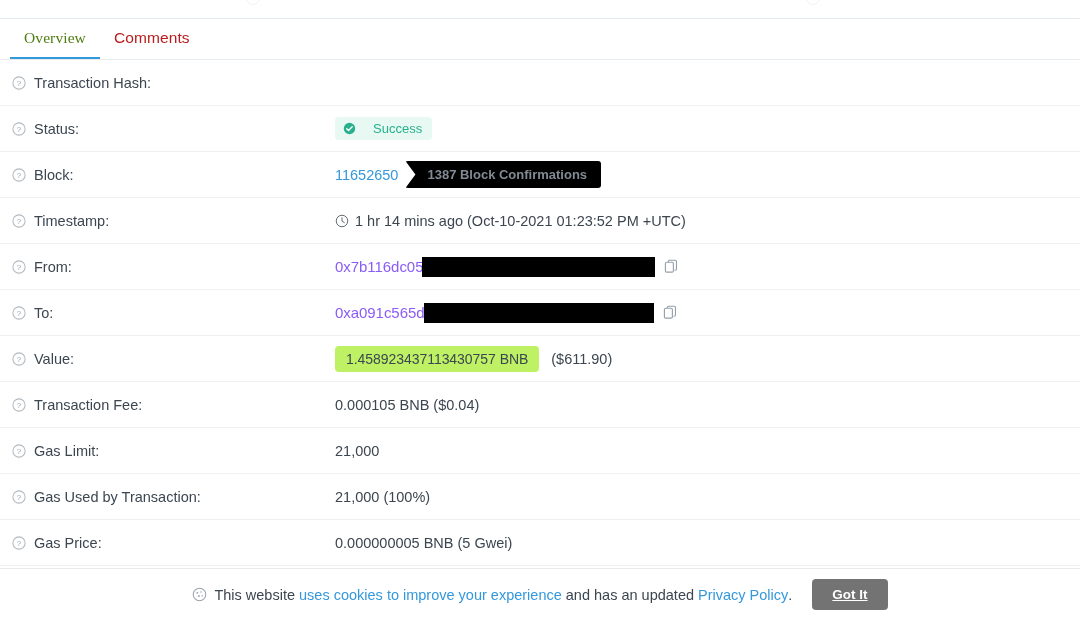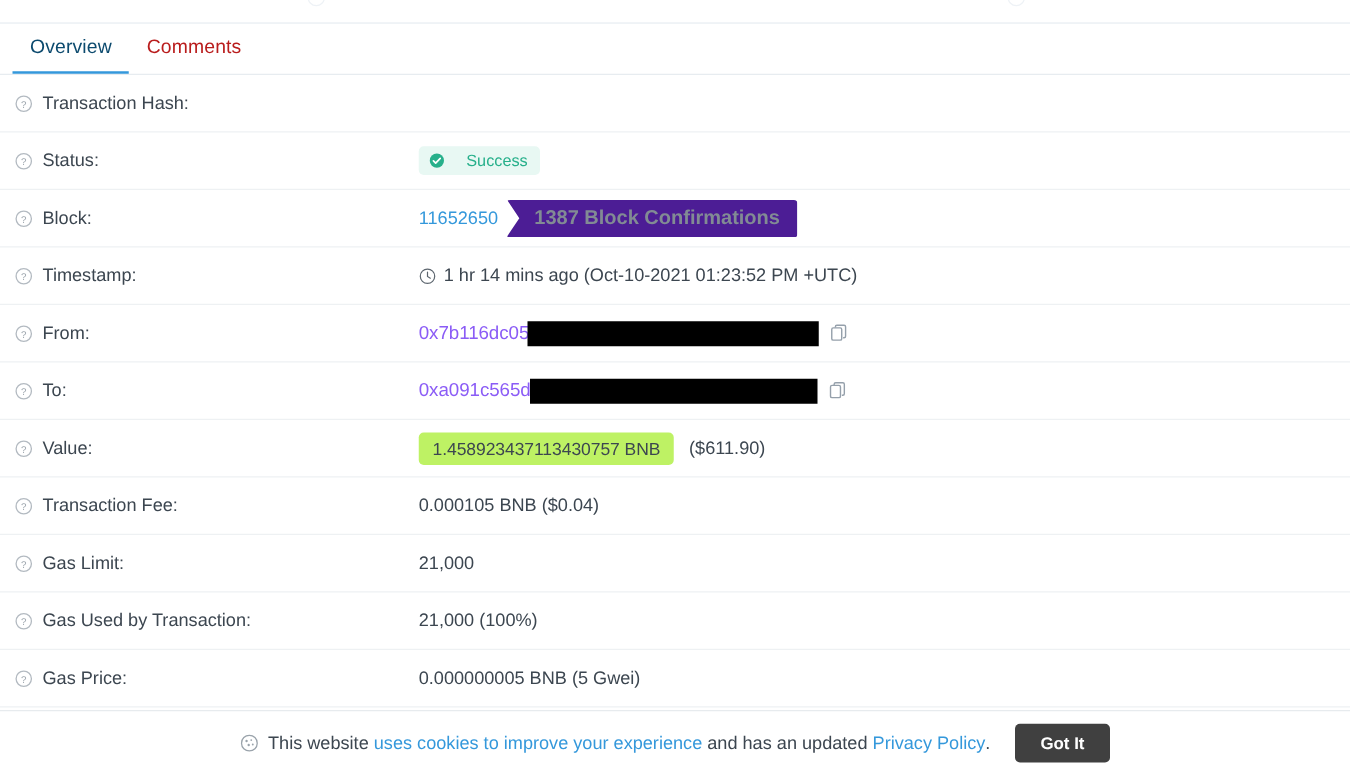--- a/index.html
+++ b/index.html
@@ -51,22 +51,23 @@
     font-size: 15.5px;
     letter-spacing: .1px;
     padding: 10px 14px 0 14px;
     height: 40px;
     box-sizing: border-box;
     cursor: pointer;
     position: relative;
     white-space: nowrap;
   }
   .tab.active {
-    color: #0c4a6e;
+    color: #4d7c0f;
     border-bottom: 2px solid #3498db;
+    font-family: Liberation Serif, serif;
   }
   .tab.inactive {
     color: #b91c1c;
   }
 
   
   .rows {
     background: #ffffff;
   }
   .row {
@@ -137,23 +138,23 @@
   
   .block-link {
     color: #3498db;
     font-size: 14.5px;
     text-decoration: none;
     cursor: pointer;
   }
   .conf-badge {
     position: relative;
     margin-left: 7px;
-    background: #4c1d95;
+    background: #000000;
     color: #828b94;
-    font-size: 16px;
+    font-size: 13px;
     font-weight: bold;
     line-height: 1;
     padding: 7px 14px 7px 22px;
     border-radius: 3px;
     white-space: nowrap;
     -webkit-clip-path: polygon(0 0, 100% 0, 100% 100%, 0 100%, 10px 50%);
     clip-path: polygon(0 0, 100% 0, 100% 100%, 0 100%, 10px 50%);
   }
 
   
@@ -215,30 +216,31 @@
     align-items: center;
     white-space: nowrap;
   }
   .cookie-icon { width: 15px; height: 15px; flex: 0 0 15px; margin-right: 7px; }
   .cookie-link {
     color: #3498db;
     text-decoration: none;
     cursor: pointer;
   }
   .got-it {
-    background: #404040;
+    background: #737373;
     color: #ffffff;
     font-size: 13.5px;
     font-weight: bold;
     border: none;
     border-radius: 4px;
     padding: 9px 20px;
     cursor: pointer;
     font-family: "Liberation Sans", sans-serif;
     line-height: 1;
+    text-decoration: underline;
   }
   .sp { white-space: pre; }
 </style>
 </head>
 <body>
 
 <div class="top-strip">
   <div class="top-ghost g1"></div>
   <div class="top-ghost g2"></div>
 </div>

